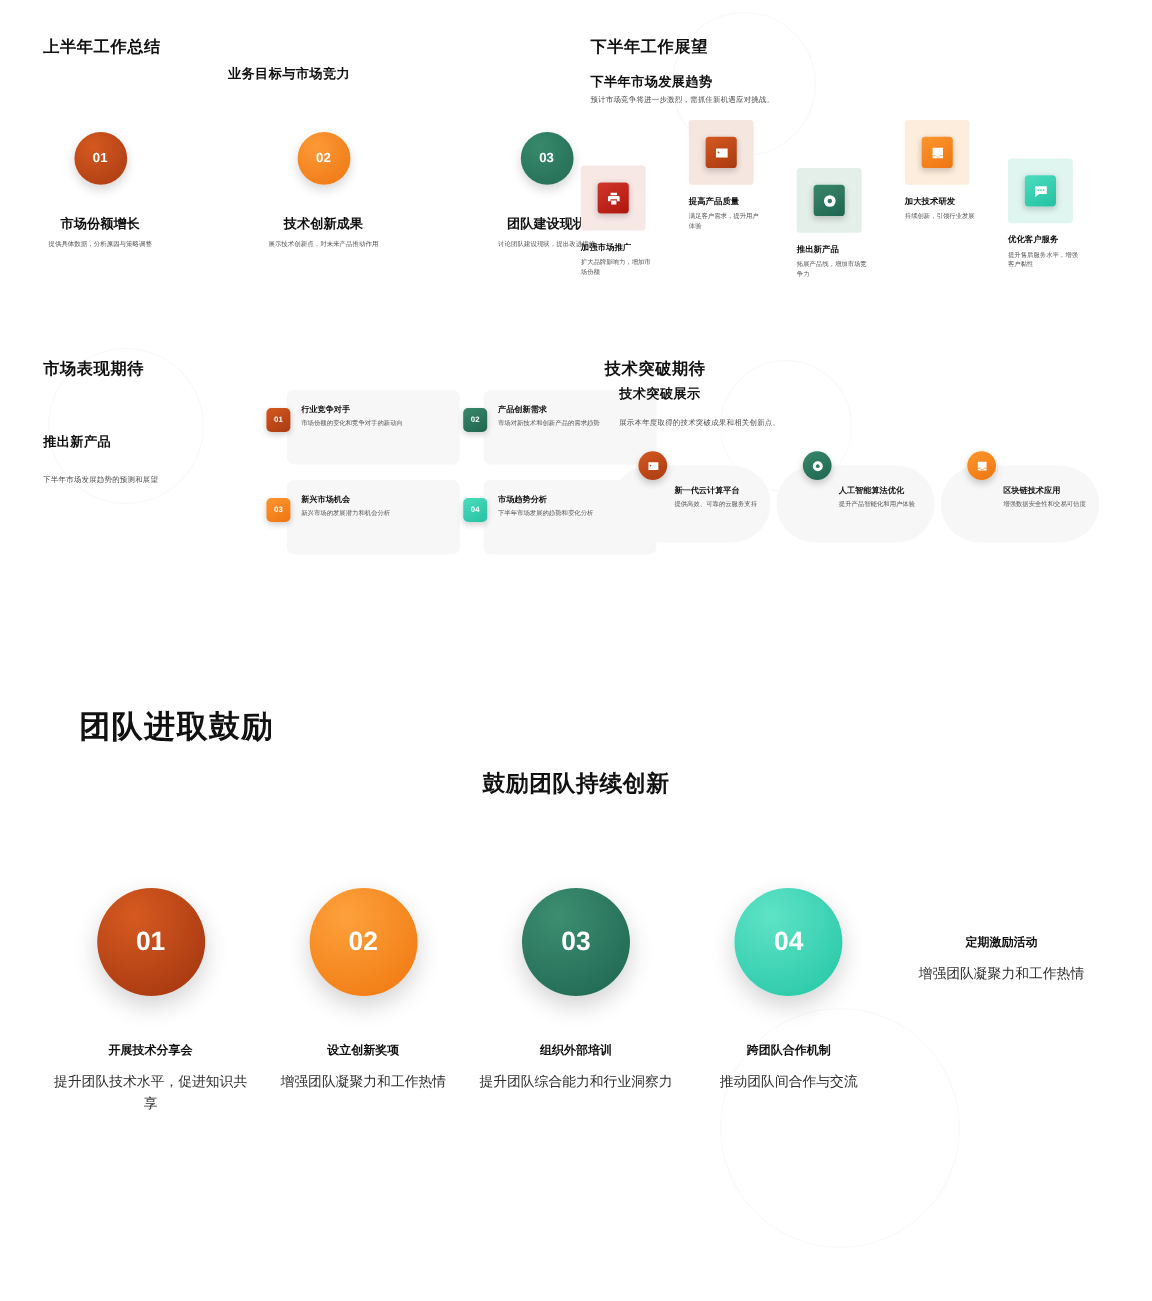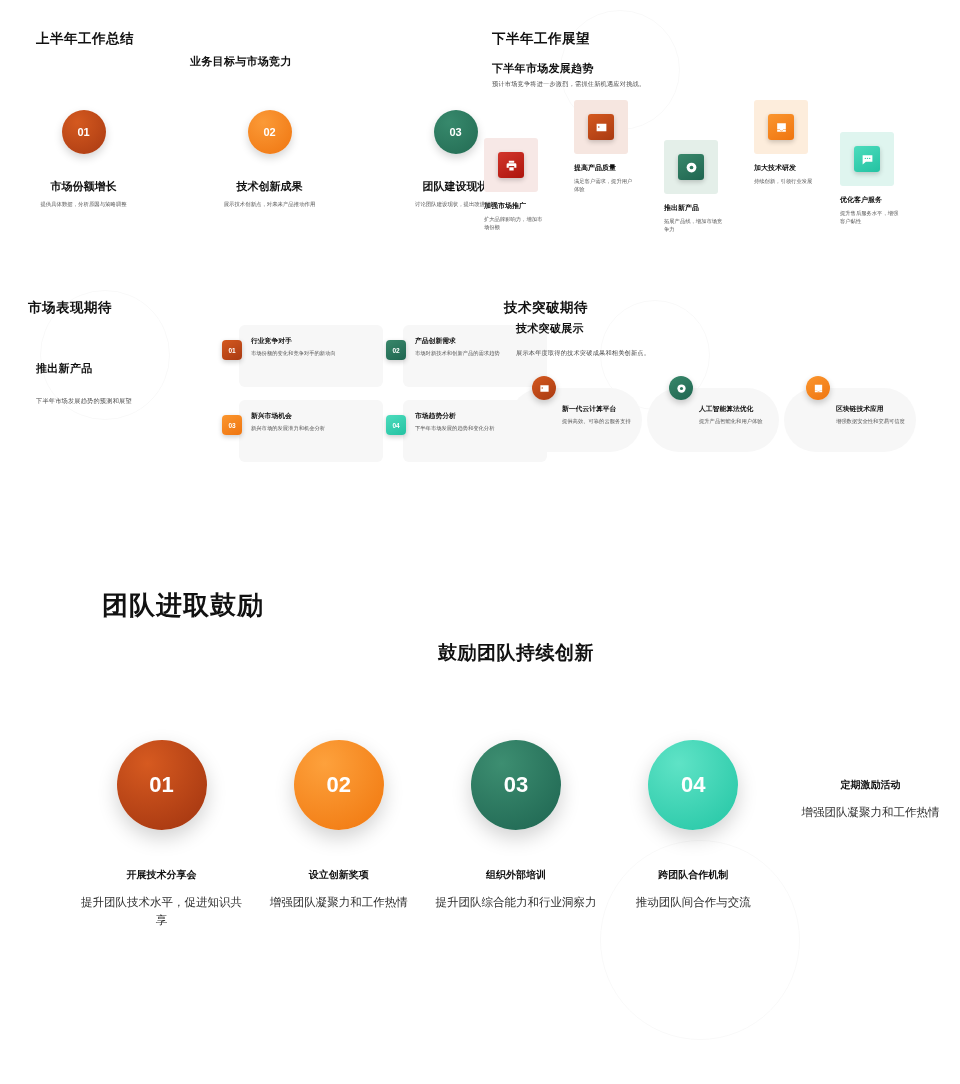--- a/index.html
+++ b/index.html
@@ -66,21 +66,21 @@
     width: 26px; height: 26px; border-radius: 3px;
     display: flex; align-items: center; justify-content: center;
     box-shadow: 0 2px 5px rgba(0,0,0,.2);
   }
   .tile-ico svg { width: 13px; height: 13px; fill: #fff; }
   .tile-name { margin-top: 9px; font-size: 7px; font-weight: bold; color: #111; }
   .tile-desc { margin-top: 4px; font-size: 5.3px; color: #555; line-height: 1.6; width: 62px; }
 
   
   #q3 { position: absolute; left: 0; top: 280px; width: 480px; height: 250px; }
-  #q3 .sec-title { position: absolute; left: 28px; top: 19px; }
+  #q3 .sec-title { position: absolute; left: 36px; top: 19px; }
   #q3 .sub-title { position: absolute; left: 36px; top: 81px; }
   #q3 .sub-desc  { position: absolute; left: 36px; top: 116px; }
 
   .mini-grid { position: absolute; left: 222px; top: 50px;
                display: grid; grid-template-columns: 160px 160px; grid-template-rows: 54px 54px;
                column-gap: 4px; row-gap: 21px; }
   .mini-card { position: relative; height: 54px; }
   .mini-bg {
     position: absolute; left: 17px; top: -5px; width: 144px; height: 62px;
     background: #f7f7f7; border-radius: 6px;
@@ -111,21 +111,21 @@
     position: absolute; left: 22px; top: -12px; width: 24px; height: 24px; border-radius: 50%;
     display: flex; align-items: center; justify-content: center; z-index: 3;
     box-shadow: 0 3px 6px rgba(0,0,0,.2);
   }
   .pill-ico svg { width: 11px; height: 11px; fill: #fff; }
   .pill-body { position: absolute; left: 52px; top: 16px; width: 76px; z-index: 2; }
   .pill-name { font-size: 6.8px; font-weight: bold; color: #111; }
   .pill-desc { margin-top: 3px; font-size: 5.3px; color: #555; line-height: 1.6; }
 
   
-  #bottom { position: absolute; left: 0; top: 540px; width: 832px; height: 544px; margin-left: 36px; }
+  #bottom { position: absolute; left: 0; top: 540px; width: 832px; height: 544px; }
   .big-title { position: absolute; left: 66px; top: 48px; font-size: 26px; font-weight: bold; color: #111; letter-spacing: 1px; }
   .big-sub   { position: absolute; left: 0; top: 0; width: 960px; text-align: center;
                margin-top: 100px; font-size: 19px; font-weight: bold; color: #111; letter-spacing: .5px; }
 
   .big-row { position: absolute; left: 40px; top: 200px; width: 880px;
              display: flex; justify-content: space-between; }
   .big-item { width: 171px; display: flex; flex-direction: column; align-items: center; }
   .big-circle {
     width: 90px; height: 90px; border-radius: 50%;
     display: flex; align-items: center; justify-content: center;

